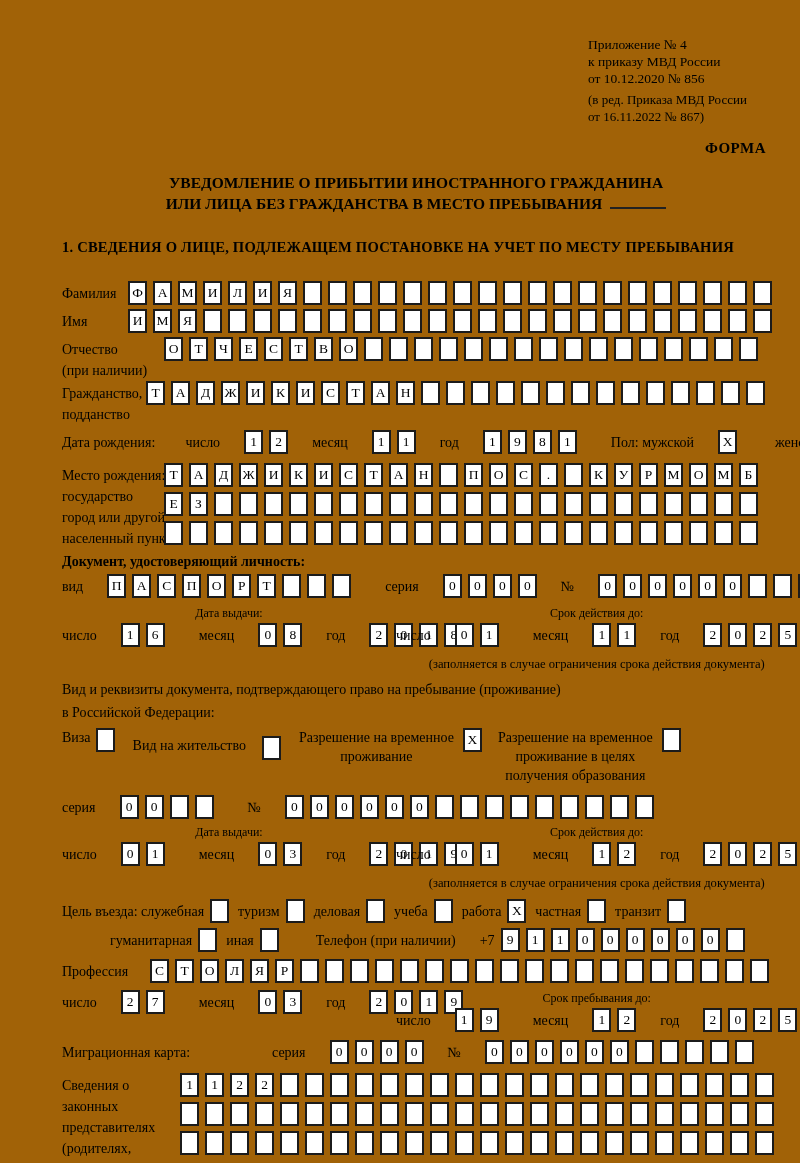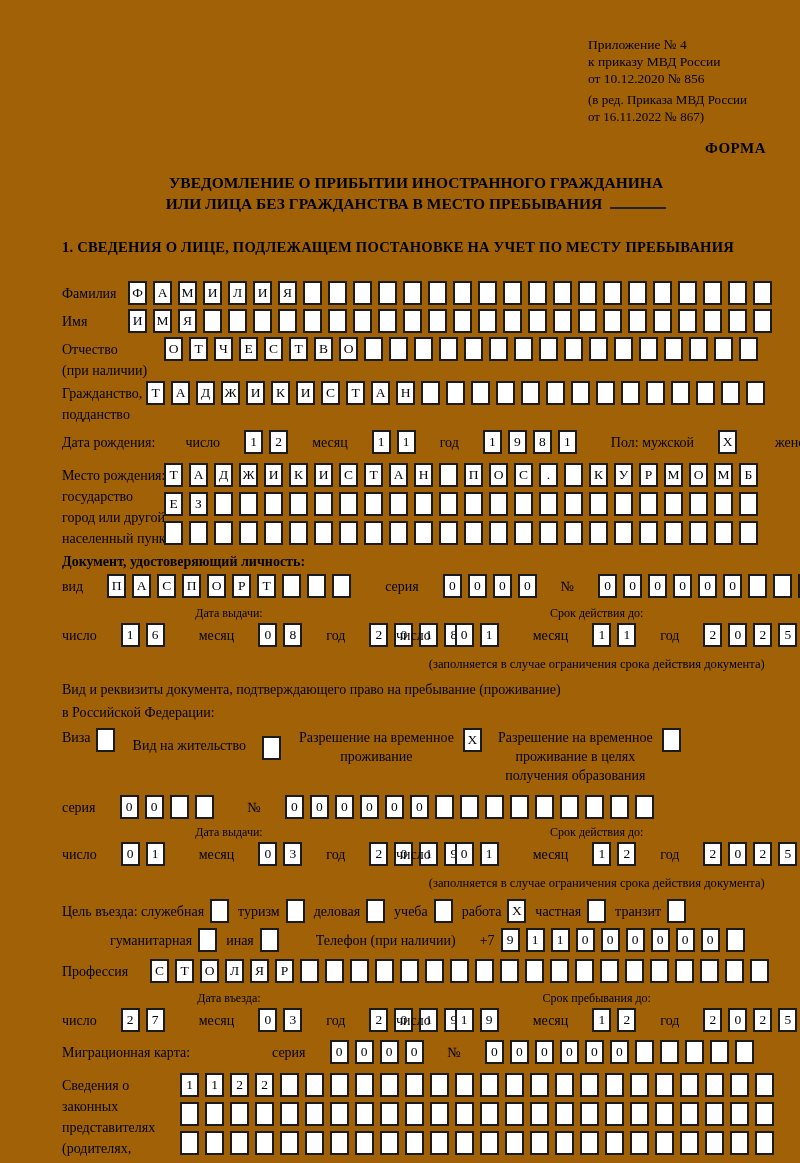--- a/index.html
+++ b/index.html
@@ -608,21 +608,20 @@
           <span class="cell"></span>
           <span class="cell"></span>
           <span class="cell"></span>
           <span class="cell"></span>
           <span class="cell"></span>
         </span>
     </div>
 
     <div class="twocol">
       <div class="dg-left">
-        <div class="dg-heading">Дата въезда:</div>
         <div class="dg-row">
           <span class="lbl">число</span>
           <span class="grid">
               <span class="cell">2</span>
               <span class="cell">7</span>
             </span>
           <span class="lbl ml10">месяц</span>
           <span class="grid">
               <span class="cell">0</span>
               <span class="cell">3</span>

